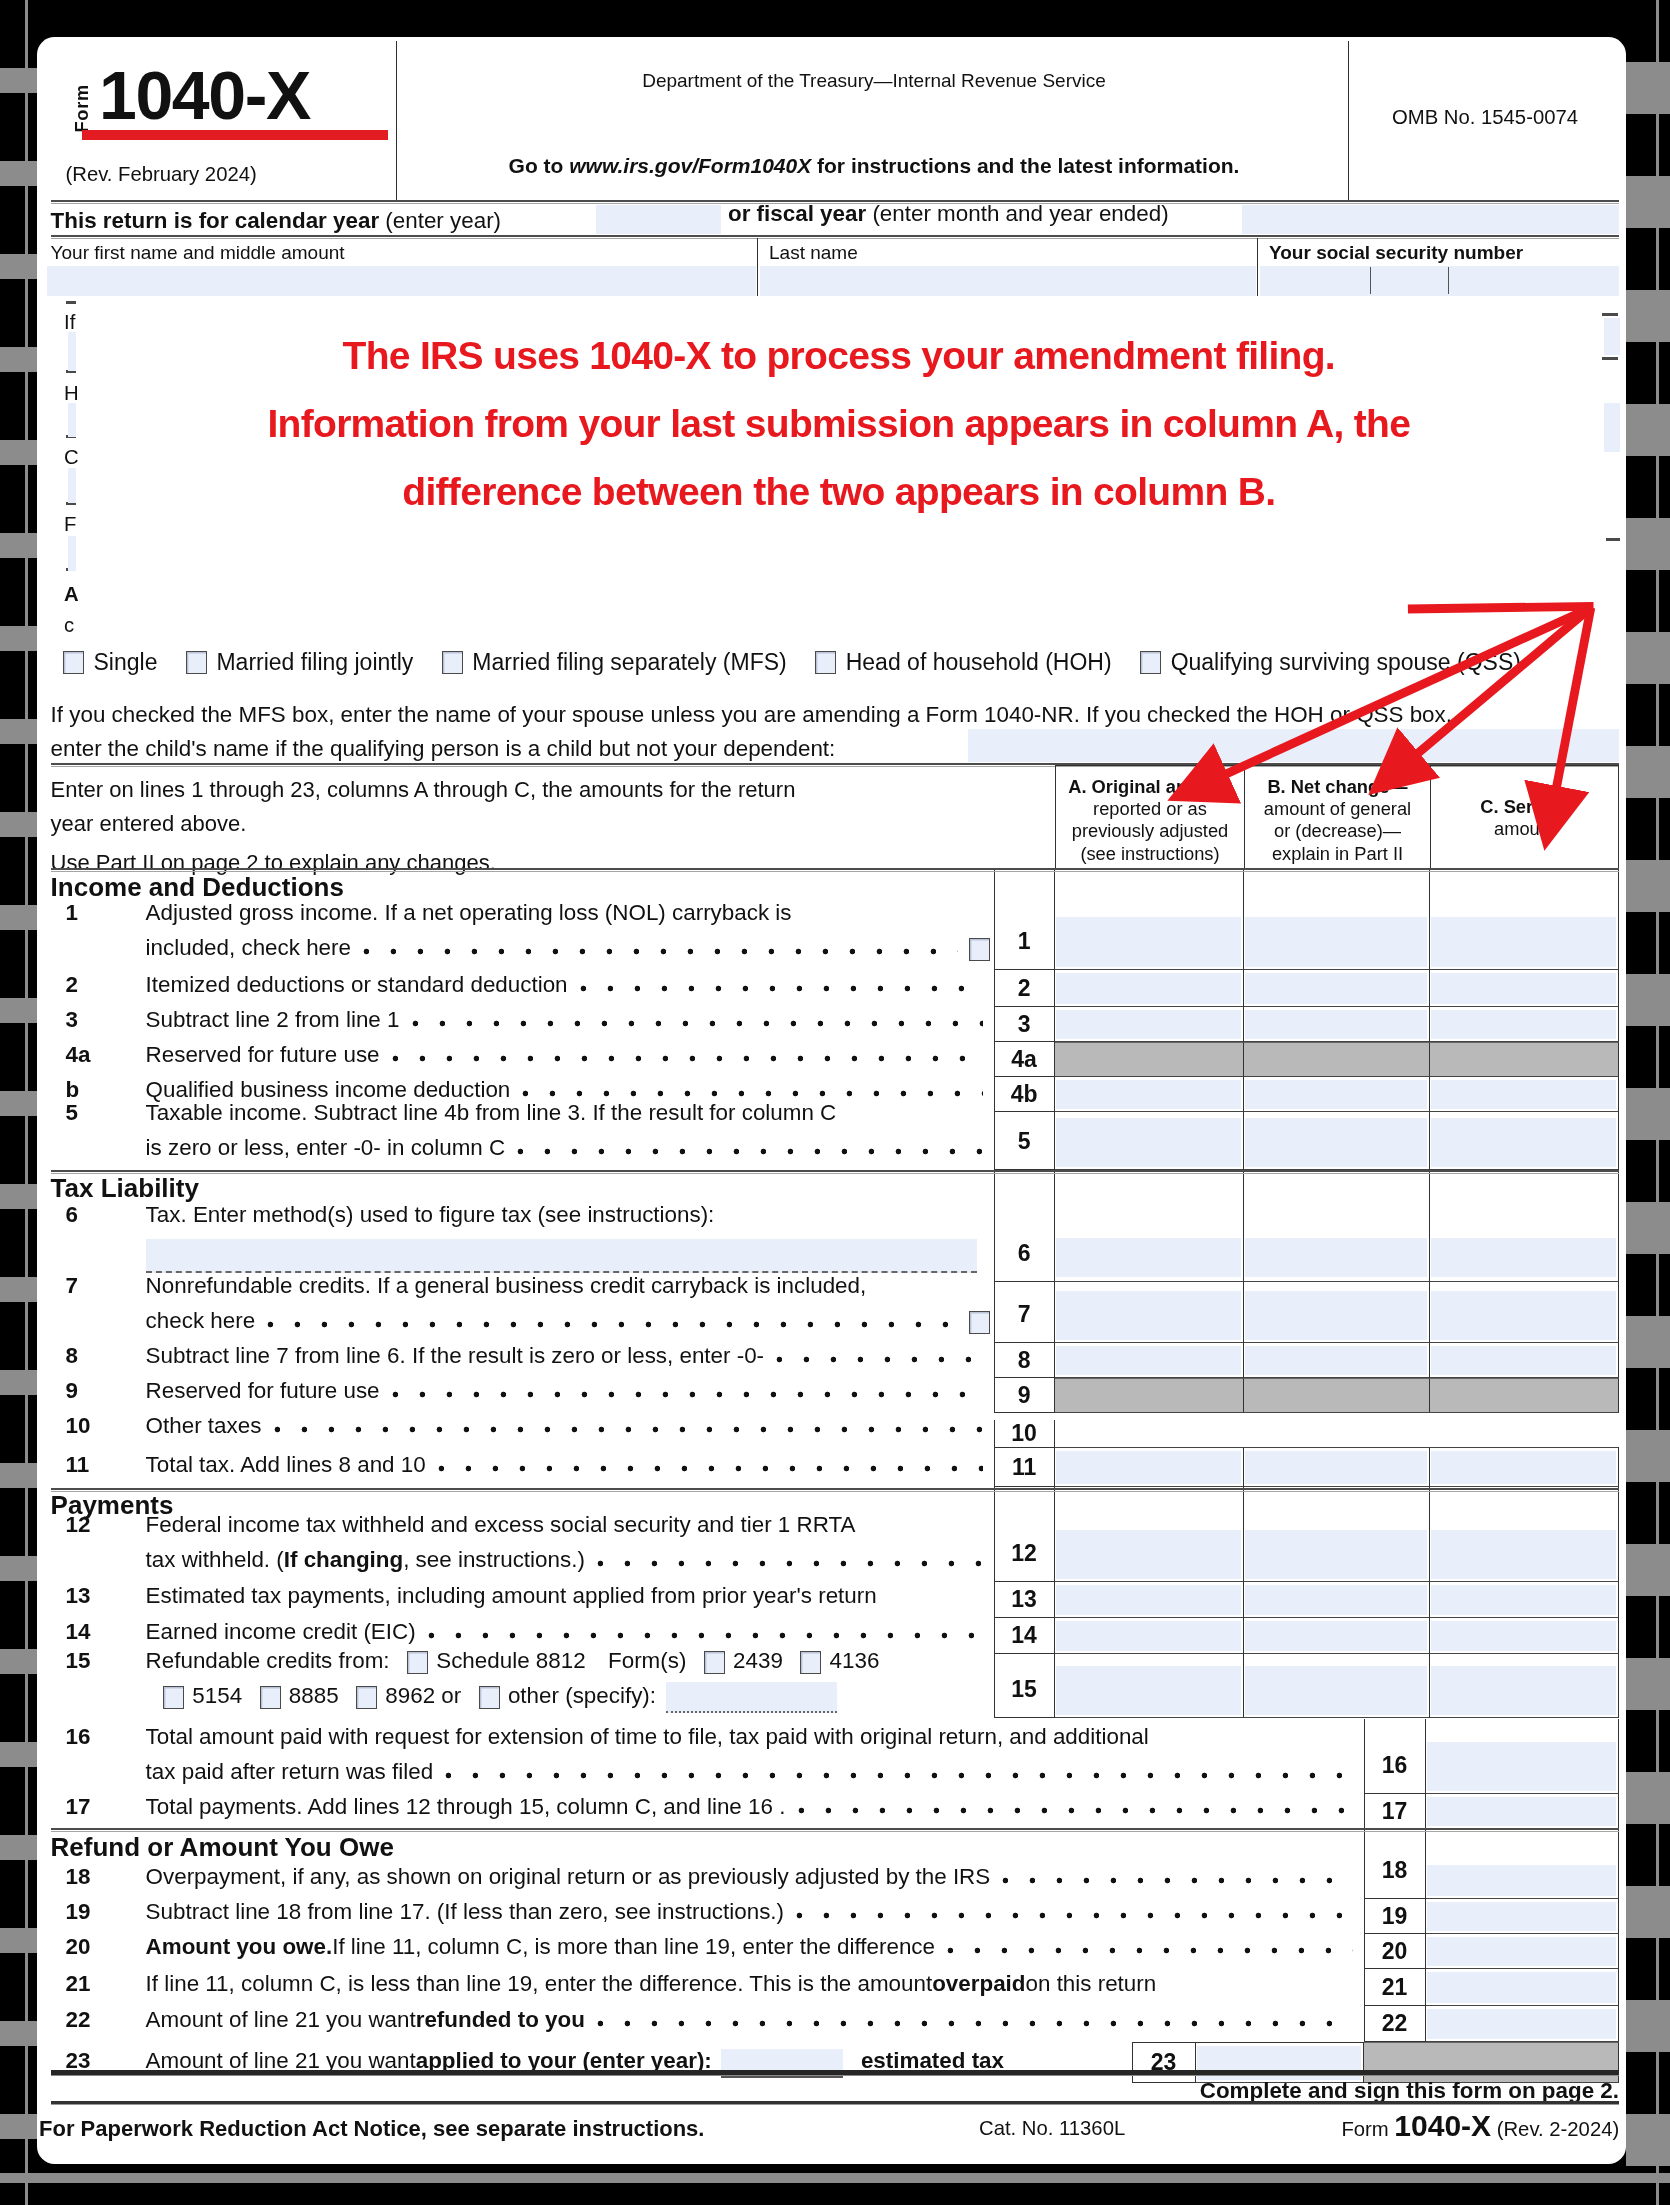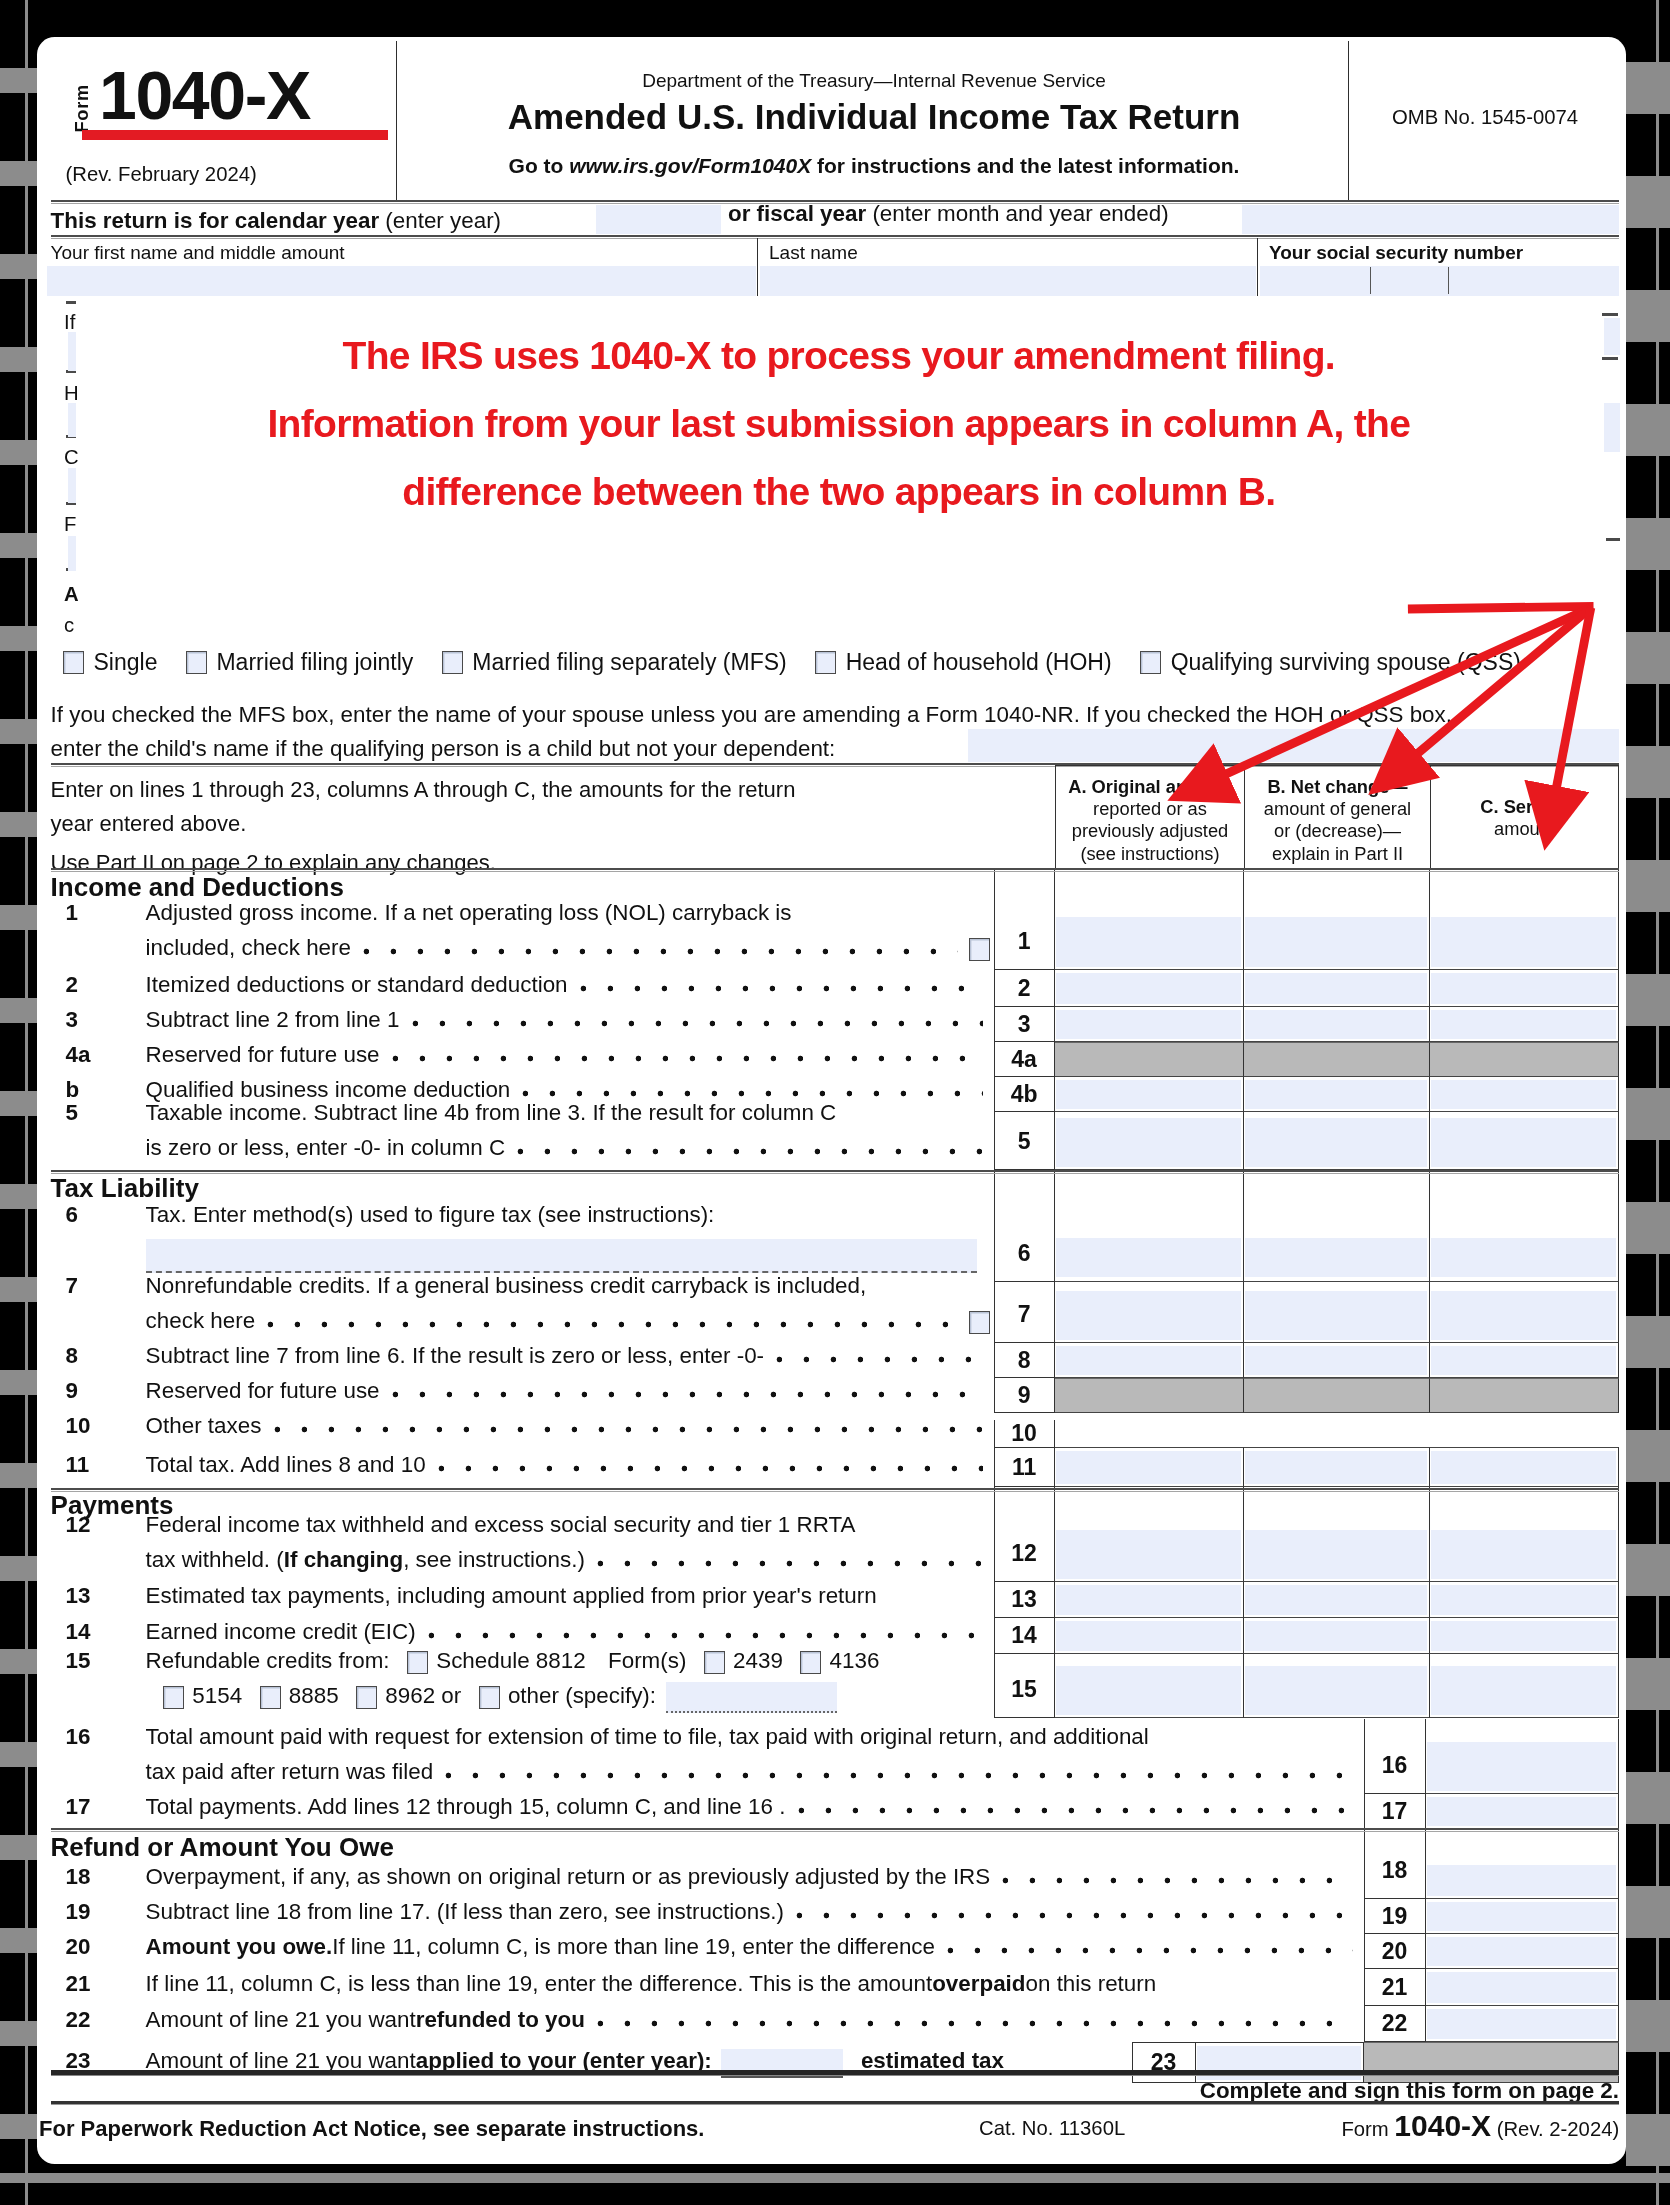--- a/index.html
+++ b/index.html
@@ -116,21 +116,20 @@
 
   <div class="page">
 
     <div class="form-vert">Form</div>
     <div class="form-num">1040-X</div>
     <div class="red-bar"></div>
     <div class="rev">(Rev. February 2024)</div>
     <div class="vline" style="left:359px;top:4.1px;height:159px;"></div>
     <div class="vline" style="left:1311px;top:4.1px;height:159px;"></div>
     <div class="dept">Department of the Treasury—Internal Revenue Service</div>
-    <div class="title">Amended U.S. Individual Income Tax Return</div>
     <div class="goto"><span>Go to </span><span class="i">www.irs.gov/Form1040X</span><span> for instructions and the latest information.</span></div>
     <div class="omb">OMB No. 1545-0074</div>
 
     <div class="rule" style="top:163px;"></div>
 
     <div class="yearrow-label"><span class="b">This return is for calendar year</span><span> (enter year)</span></div>
     <div class="field" style="left:559px;top:168px;width:125px;height:28.5px;"></div>
     <div class="fiscal-label"><span class="b">or fiscal year</span><span> (enter month and year ended)</span></div>
     <div class="field" style="left:1205px;top:168px;width:377px;height:28.5px;"></div>
     <div class="rule" style="top:198px;"></div>

